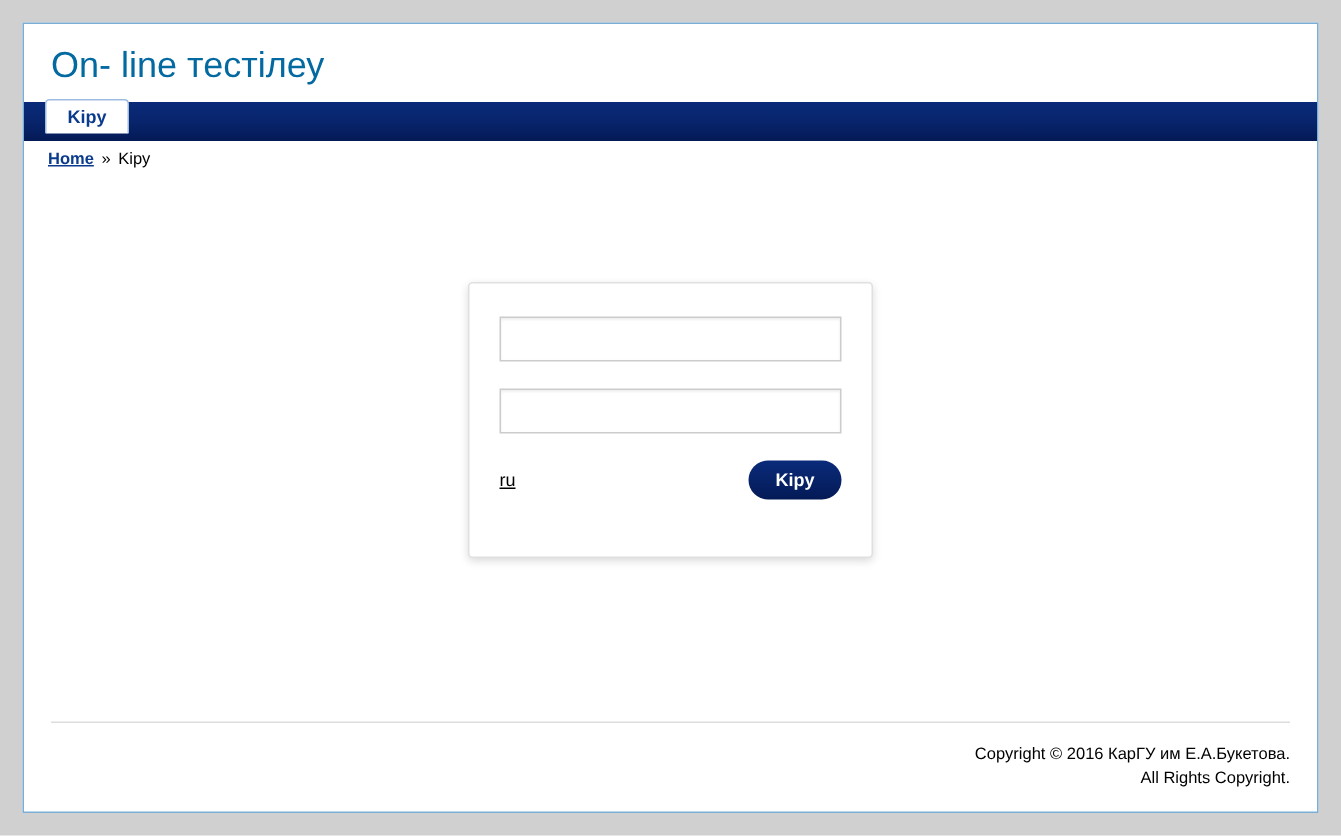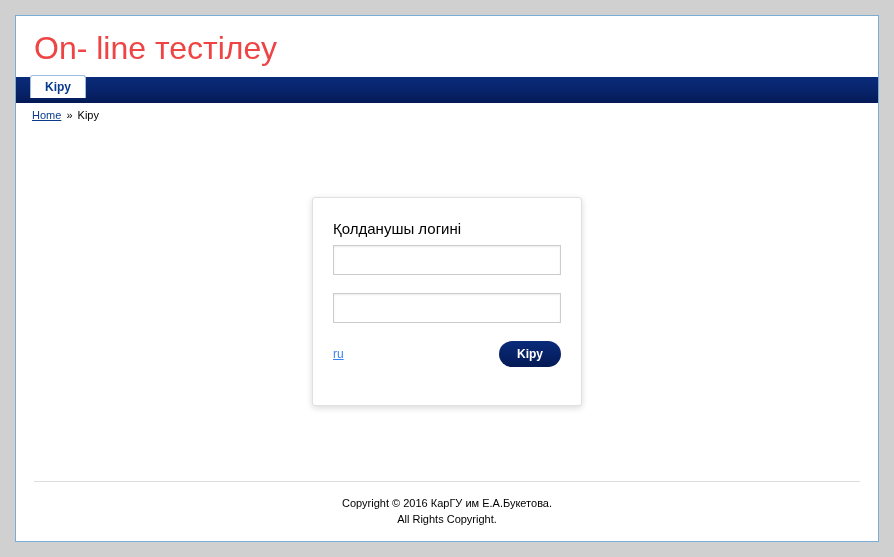--- a/index.html
+++ b/index.html
@@ -18,23 +18,23 @@
       width: 864px;
       margin: 0 auto;
       min-height: 527px;
       display: flex;
       flex-direction: column;
     }
     .header {
       padding: 14px 18px 10px 18px;
     }
     .page-title {
-      font-size: 32px;
+      font-size: 24px;
       font-weight: normal;
-      color: #ef4444;
+      color: #0369a1;
     }
     .navbar {
       background: linear-gradient(to bottom, #0a2b7a 0%, #08246c 50%, #041a56 100%);
       height: 26px;
       position: relative;
       padding-left: 14px;
     }
     .tab {
       position: relative;
       top: -2px;
@@ -49,21 +49,21 @@
       color: #0b3b8c;
       cursor: pointer;
     }
     .breadcrumb {
       padding: 6px 16px;
       font-size: 11px;
       color: #000;
     }
     .breadcrumb a {
       color: #0b3b8c;
-      font-weight: normal;
+      font-weight: bold;
       text-decoration: underline;
       text-align: center;
     }
     .breadcrumb-sep {
       margin: 0 2px;
     }
     .main {
       flex: 1;
       display: flex;
       justify-content: center;
@@ -96,37 +96,37 @@
       box-shadow: inset 0 1px 2px rgba(0,0,0,0.08);
     }
     .login-actions {
       display: flex;
       justify-content: space-between;
       align-items: center;
       margin-top: 8px;
       margin-bottom: 20px;
     }
     .lang-link {
-      color: #3b82f6;
+      color: #000000;
       font-size: 12px;
       text-decoration: underline;
     }
     .submit-btn {
       background: linear-gradient(to bottom, #0a2b7a 0%, #041a56 100%);
       color: #fff;
       border: none;
       border-radius: 14px;
       padding: 6px 18px;
       font-size: 12px;
       font-weight: bold;
       cursor: pointer;
     }
     .footer {
       padding: 8px 18px 14px 18px;
-      text-align: center;
+      text-align: right;
     }
     .footer-divider {
       border: none;
       border-top: 1px solid #ddd;
       margin-bottom: 14px;
     }
     .footer-text {
       font-size: 11px;
       color: #000;
       line-height: 1.4;
@@ -148,21 +148,20 @@
   <div class="breadcrumb">
     <a href="#">Home</a>
     <span class="breadcrumb-sep">»</span>
     <span>Kipy</span>
   </div>
 
   <div class="main">
     <div class="login-panel">
 
       <div class="field-group">
-        <label class="field-label">Қолданушы логині</label>
         <input type="text" class="text-input" value="" style="">
       </div>
 
       <div class="field-group">
         <input type="password" class="text-input" value="" style="">
       </div>
 
       <div class="login-actions">
         <a href="#" class="lang-link">ru</a>
         <button class="submit-btn">Kipy</button>

